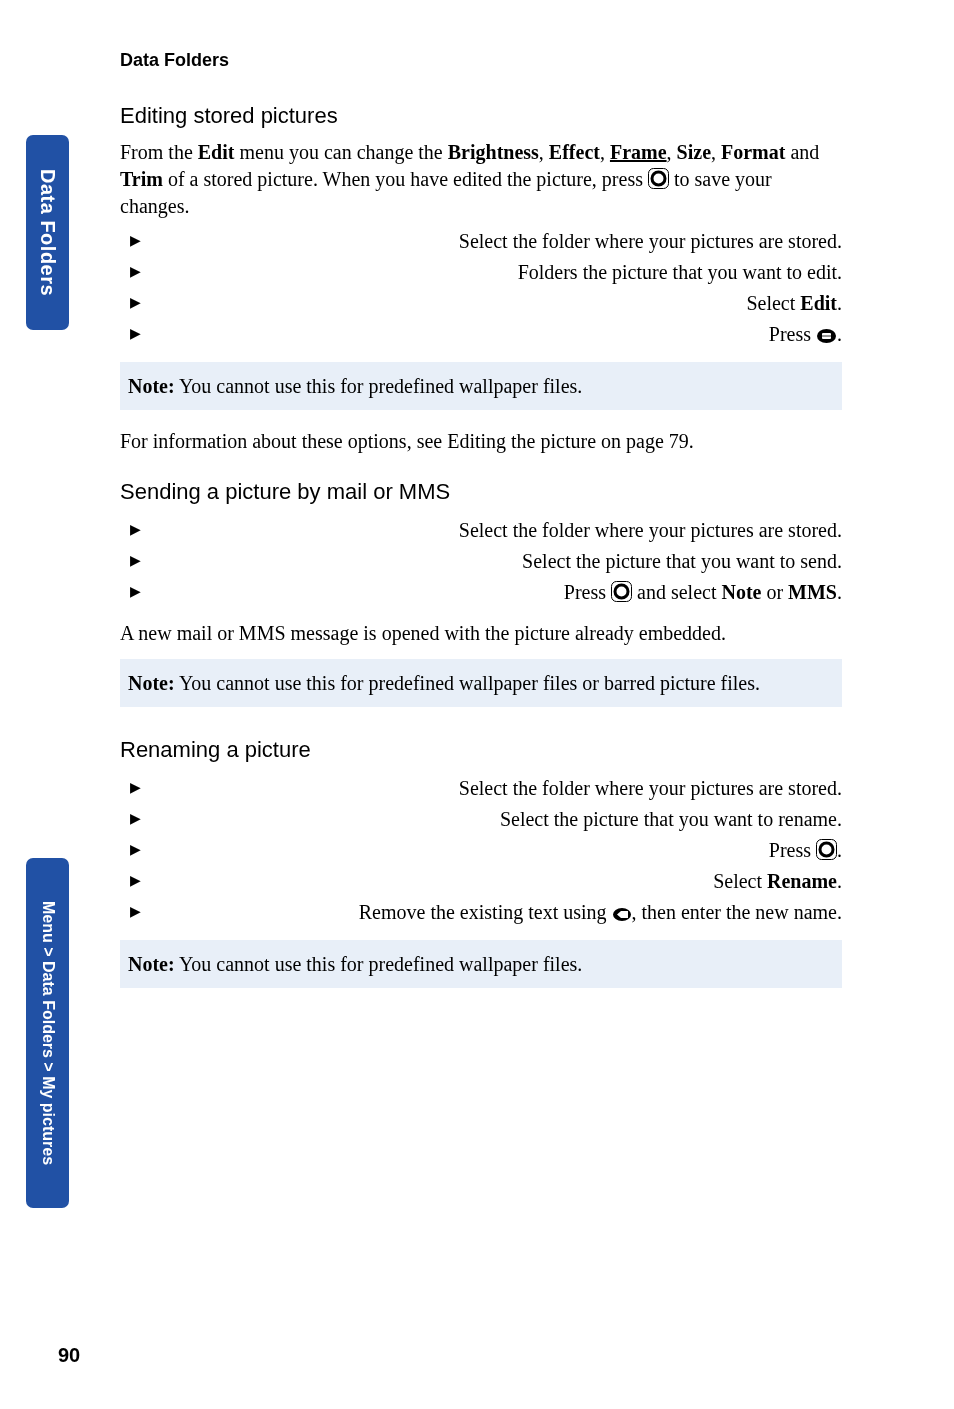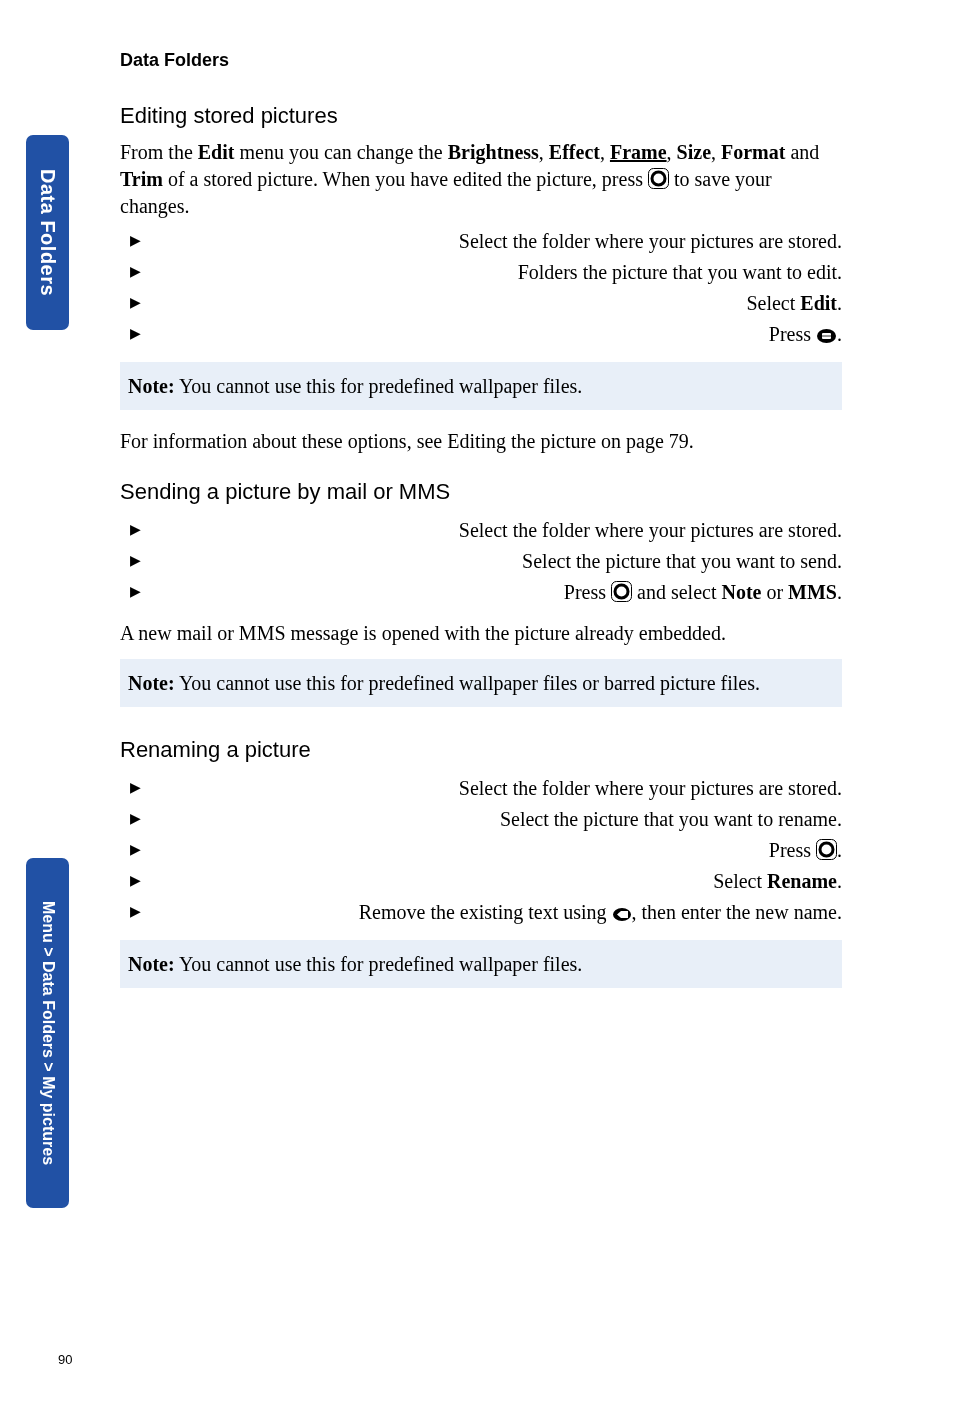--- a/index.html
+++ b/index.html
@@ -29,21 +29,21 @@
 
     .note-box { background: #e8eff8; padding: 10px 8px; margin: 12px 0; font-size: 20px; line-height: 1.4; }
     .bold { font-weight: bold; }
     .uline { text-decoration: underline; }
 
     .inline-icon { display: inline-flex; align-items: center; justify-content: center; vertical-align: -3px; }
     .ring-icon svg { width: 21px; height: 21px; }
     .dark-icon svg { width: 21px; height: 16px; }
     .clear-icon svg { width: 20px; height: 15px; }
 
-    .page-num { position: absolute; left: 58px; bottom: 42px; font-family: Arial, Helvetica, sans-serif; font-size: 13px; }
+    .page-num { position: absolute; left: 58px; bottom: 42px; font-family: Arial, Helvetica, sans-serif; font-size: 20px; font-weight: bold; }
   </style>
 </head>
 <body>
 
 <div class="page">
 
   <div class="tab tab-1">
     <span class="tab-label">Data Folders</span>
   </div>
 

